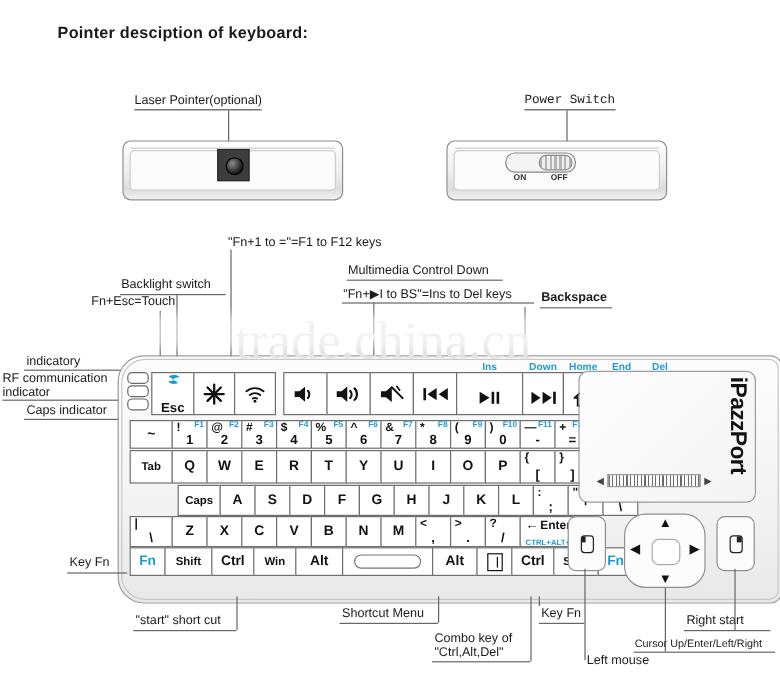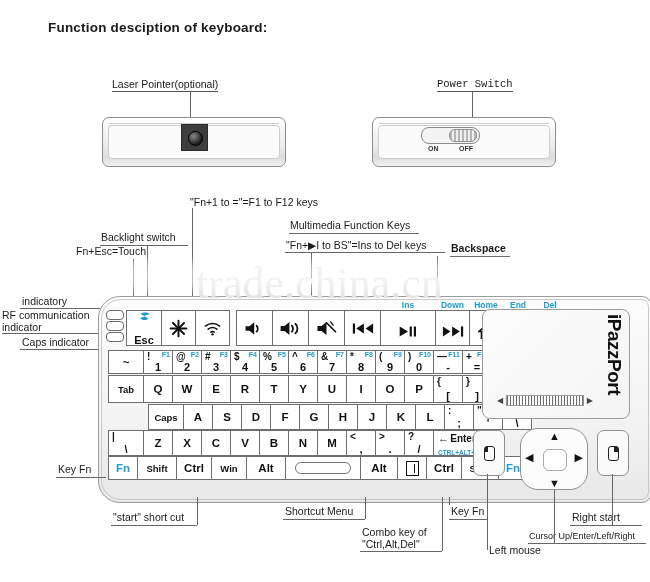--- a/index.html
+++ b/index.html
@@ -69,21 +69,21 @@
   #dpad{position:absolute;left:520px;top:428px;width:68px;height:62px;}
   #dpad .ring{position:absolute;inset:0;border:1px solid #909090;border-radius:18px;background:#fcfcfc;}
   #dpad .c{position:absolute;left:50%;top:50%;width:22px;height:20px;margin:-10px 0 0 -11px;border:1px solid #a9a9a9;border-radius:6px;background:#fff;}
   #dpad .d{position:absolute;font-size:11px;color:#111;font-weight:bold;}
   #wm{position:absolute;left:196px;top:258px;font-size:44px;color:#e3e3e3;font-family:Liberation Serif, serif;letter-spacing:0px;}
   .haze{position:absolute;background:#fff;opacity:.55;filter:blur(4px);}
 </style>
 </head>
 <body>
 
-<div class="abs" id="title">Function desciption of keyboard:</div>
+<div class="abs" id="title">Pointer desciption of keyboard:</div>
 
 <div class="abs">
   <div class="lbl abs u" style="left:112px;top:78px;">Laser Pointer(optional)</div>
 </div>
 <div class="vline" style="left:190px;top:92px;height:30px;"></div>
 
 <div class="edge" id="edge-laser" style="left:102px;top:117px;width:182px;height:48px;">
   <div class="edge-inner"></div>
   <div id="laser-hole">
       <i></i>
@@ -99,21 +99,21 @@
     <div id="pw-knob"></div>
   </div>
   <div class="sw-txt" style="left:55px;top:27px;">ON</div>
   <div class="sw-txt" style="left:86px;top:27px;">OFF</div>
 </div>
 
 <div class="lbl abs" style="left:190px;top:196px;">"Fn+1 to ="=F1 to F12 keys</div>
 <div class="vline" style="left:192px;top:208px;height:105px;"></div>
 <div class="hline" style="left:192px;top:208px;width:0px;"></div>
 
-<div class="lbl abs" style="left:290px;top:219px;">Multimedia Function Keys</div>
+<div class="lbl abs" style="left:290px;top:219px;">Multimedia Control Down</div>
 <div class="hline" style="left:289px;top:233px;width:130px;"></div>
 
 <div class="lbl abs" style="left:286px;top:239px;">"Fn+▶I to BS"=Ins to Del keys</div>
 <div class="hline" style="left:285px;top:252px;width:160px;"></div>
 <div class="vline" style="left:311px;top:252px;height:60px;"></div>
 
 <div class="lbl abs" style="left:451px;top:242px;font-weight:bold;">Backspace</div>
 <div class="hline" style="left:450px;top:256px;width:60px;"></div>
 <div class="vline" style="left:437px;top:256px;height:56px;"></div>
 

